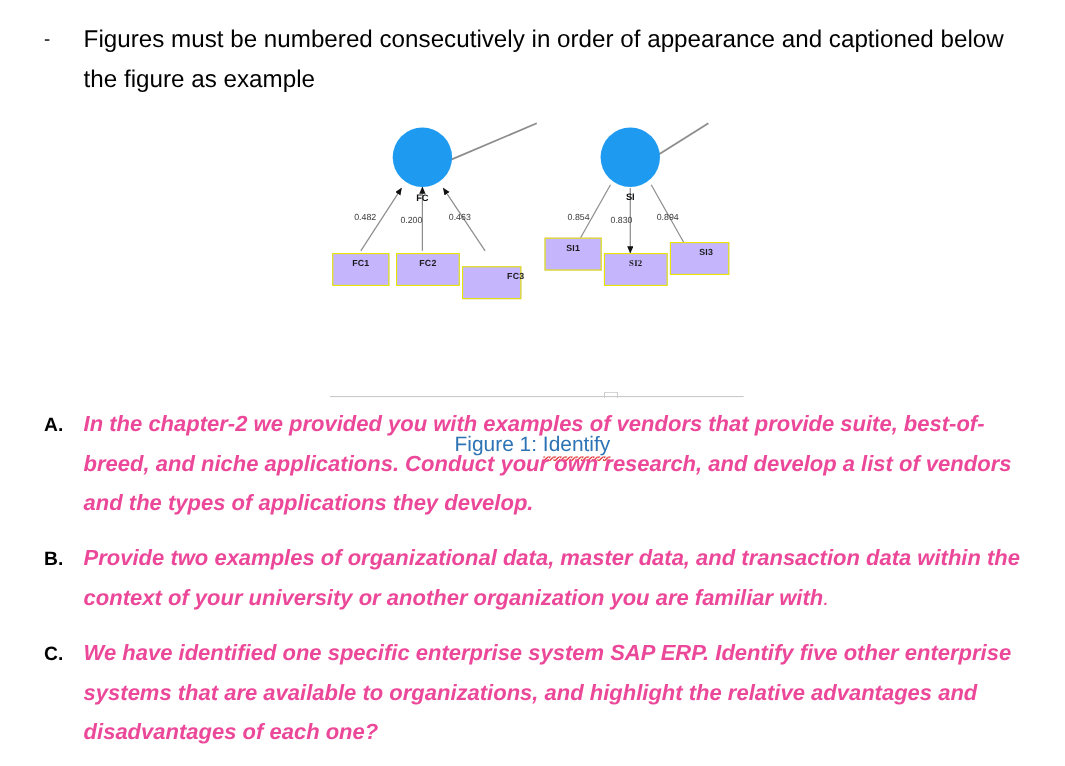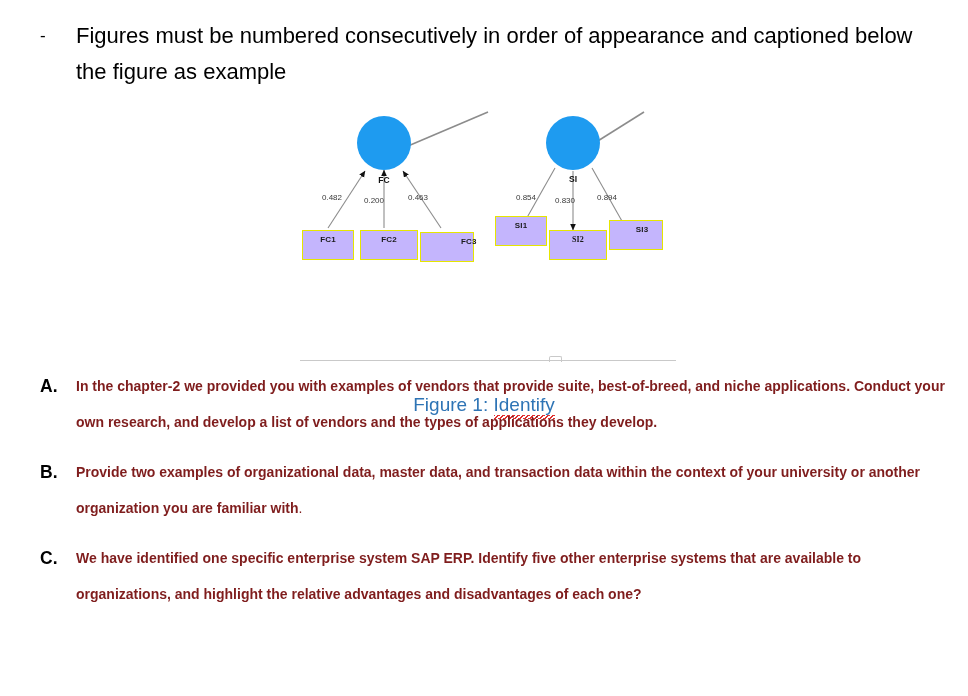--- a/index.html
+++ b/index.html
@@ -139,24 +139,25 @@
   .qmarker {
     flex: 0 0 36px;
     width: 36px;
     font-size: 17.5px;
     font-weight: 700;
     line-height: 36px;
     color: #000;
   }
   .qtext {
     flex: 1 1 auto;
-    font-size: 14px;
+    font-size: 20px;
     line-height: 36px;
     font-weight: 700;
-    color: #7f1d1d;
+    color: #ec4899;
+    font-style: italic;
   }
   .qtext .nb { font-weight: 400; }
 </style>
 </head>
 <body>
 
 <div class="intro-block">
   <div class="intro-row">
     <div class="intro-dash">-</div>
     <div class="intro-text">Figures must be numbered consecutively in order of appearance and captioned below the figure as example</div>
@@ -200,21 +201,21 @@
         <text x="277" y="74" font-family="'Liberation Sans', sans-serif" font-size="8.5" font-weight="bold" fill="#111" text-anchor="middle">SI</text>
 
         <text x="230" y="92" font-family="'Liberation Sans', sans-serif" font-size="8" fill="#3a3a3a" text-anchor="middle">0.854</text>
         <text x="269" y="95" font-family="'Liberation Sans', sans-serif" font-size="8" fill="#3a3a3a" text-anchor="middle">0.830</text>
         <text x="311" y="92" font-family="'Liberation Sans', sans-serif" font-size="8" fill="#3a3a3a" text-anchor="middle">0.894</text>
       </g>
     </svg>
 
     <div class="node-box" style="left:6px;  top:122px; width:52px;">FC1</div>
     <div class="node-box" style="left:64px; top:122px; width:58px;text-align:center;">FC2</div>
-    <div class="node-box" style="left:124px;top:124px; width:54px;padding-left:40px;">FC3</div>
+    <div class="node-box" style="left:124px;top:134px; width:54px;padding-left:40px;">FC3</div>
 
     <div class="node-box" style="left:199px;top:108px; width:52px;">SI1</div>
     <div class="node-box" style="left:253px;top:122px; width:58px;font-family:Liberation Serif, serif;">SI2</div>
     <div class="node-box" style="left:313px;top:112px; width:54px;padding-left:12px;">SI3</div>
   </div>
 
   <div class="canvas-notch"></div>
   <div class="canvas-rule"></div>
 
   <div class="fig-caption">

